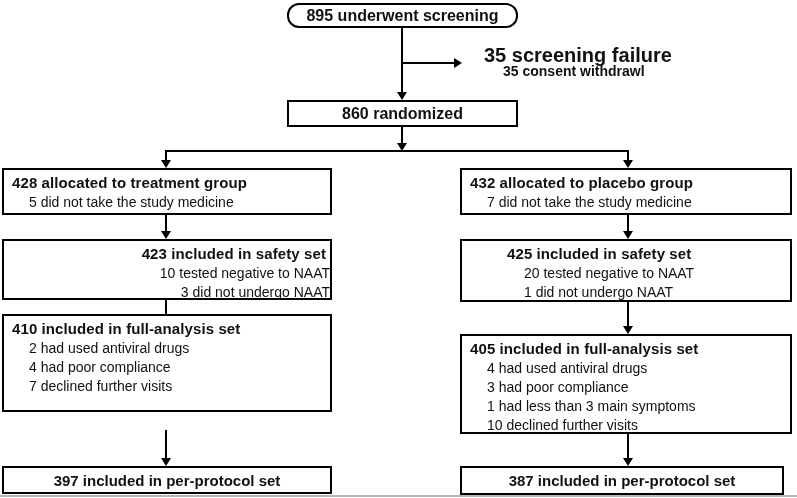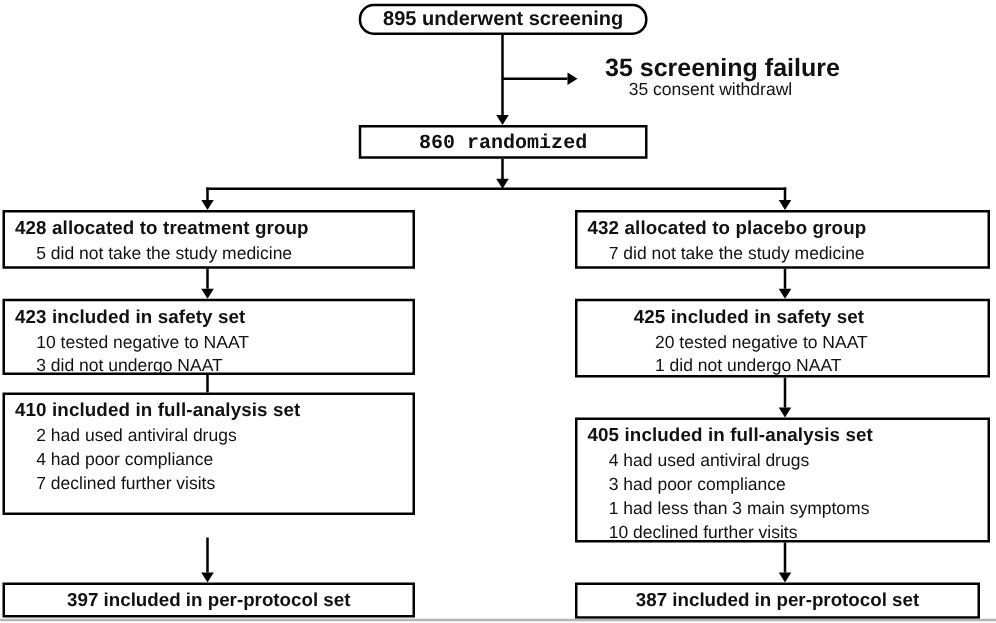--- a/index.html
+++ b/index.html
@@ -63,20 +63,21 @@
     left: 484px; top: 44px;
     font-weight: bold;
     font-size: 20px;
     white-space: nowrap;
   }
   .side-note-detail {
     position: absolute;
     left: 503px; top: 63px;
     font-size: 14px;
     white-space: nowrap;
+    font-weight: bold;
   }
   .bottom-edge {
     position: absolute;
     left: 0; top: 495px;
     width: 797px; height: 2px;
     background: #b5b5b5;
   }
 </style>
 </head>
 <body>
@@ -88,41 +89,41 @@
   </div>
 
   <div class="vline" style="left:401px; top:28px; height:64px;"></div>
   <div class="arrow-down" style="left:397px; top:92px;"></div>
 
   <div class="hline" style="left:402px; top:62px; width:52px;"></div>
   <div class="arrow-right" style="left:454px; top:58px;"></div>
   <div class="side-note-headline">35 screening failure</div>
   <div class="side-note-detail">35 consent withdrawl</div>
 
-  <div class="box box-center" style="left:287px; top:100px; width:231px; height:27px;font-family:Liberation Mono, monospace;">
+  <div class="box box-center" style="left:287px; top:100px; width:231px; height:27px;">
     <span class="center-label">860 randomized</span>
   </div>
 
   <div class="vline" style="left:401px; top:127px; height:17px;"></div>
   <div class="arrow-down" style="left:397px; top:143px;"></div>
   <div class="hline" style="left:165px; top:150px; width:464px;"></div>
   <div class="vline" style="left:165px; top:150px; height:11px;"></div>
   <div class="arrow-down" style="left:161px; top:160px;"></div>
   <div class="vline" style="left:627px; top:150px; height:11px;"></div>
   <div class="arrow-down" style="left:623px; top:160px;"></div>
 
   <div class="box" style="left:2px; top:168px; width:330px; height:47px;">
     <div class="box-title">428 allocated to treatment group</div>
     <div class="box-line">5 did not take the study medicine</div>
   </div>
 
   <div class="vline" style="left:165px; top:215px; height:16px;"></div>
   <div class="arrow-down" style="left:161px; top:231px;"></div>
 
-  <div class="box" style="left:2px; top:239px; width:330px; height:61px;">
+  <div class="box" style="left:2px; top:239px; width:330px; height:61px;text-align:right;">
     <div class="box-title">423 included in safety set</div>
     <div class="box-line">10 tested negative to NAAT</div>
     <div class="box-line">3 did not undergo NAAT</div>
   </div>
 
   <div class="vline" style="left:165px; top:300px; height:24px;"></div>
   <div class="arrow-down" style="left:161px; top:324px;"></div>
 
   <div class="box" style="left:2px; top:314px; width:330px; height:98px;">
     <div class="box-title">410 included in full-analysis set</div>

